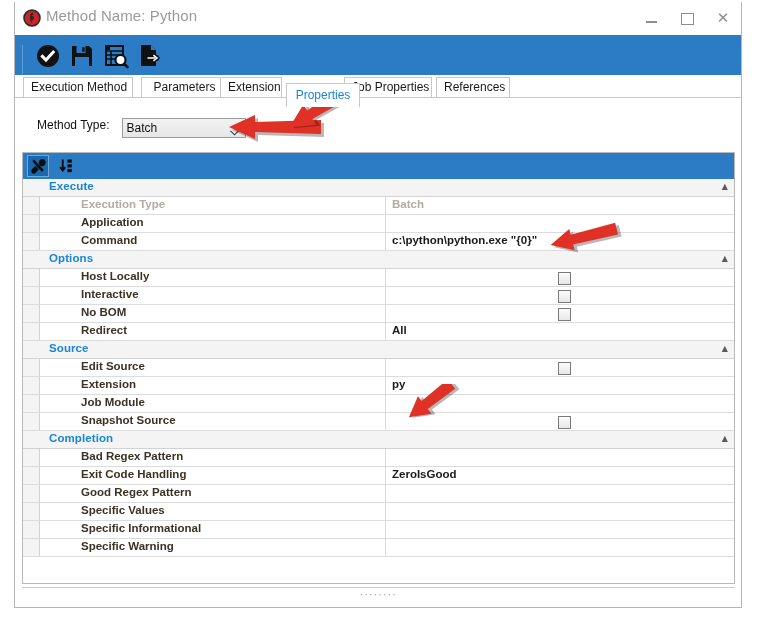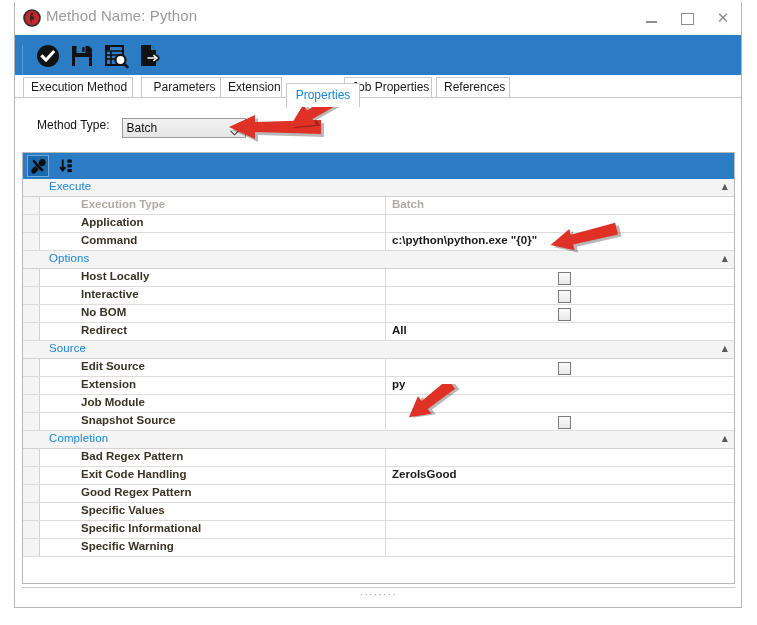--- a/index.html
+++ b/index.html
@@ -237,21 +237,21 @@
     position: relative;
     height: 18px;
     background: #f4f4f4;
     border-bottom: 1px solid #d2d2d2;
     box-sizing: border-box;
   }
   .cat-label {
     position: absolute;
     left: 26px; top: 1px;
     font-size: 11.5px;
-    font-weight: normal;
+    font-weight: bold;
     color: #1a85d6;
     letter-spacing: .1px;
     text-align: right;
   }
   .cat-arrow {
     position: absolute;
     right: 6px; top: 3px;
     font-size: 8px;
     color: #5a5a5a;
     font-family: "DejaVu Sans", sans-serif;

